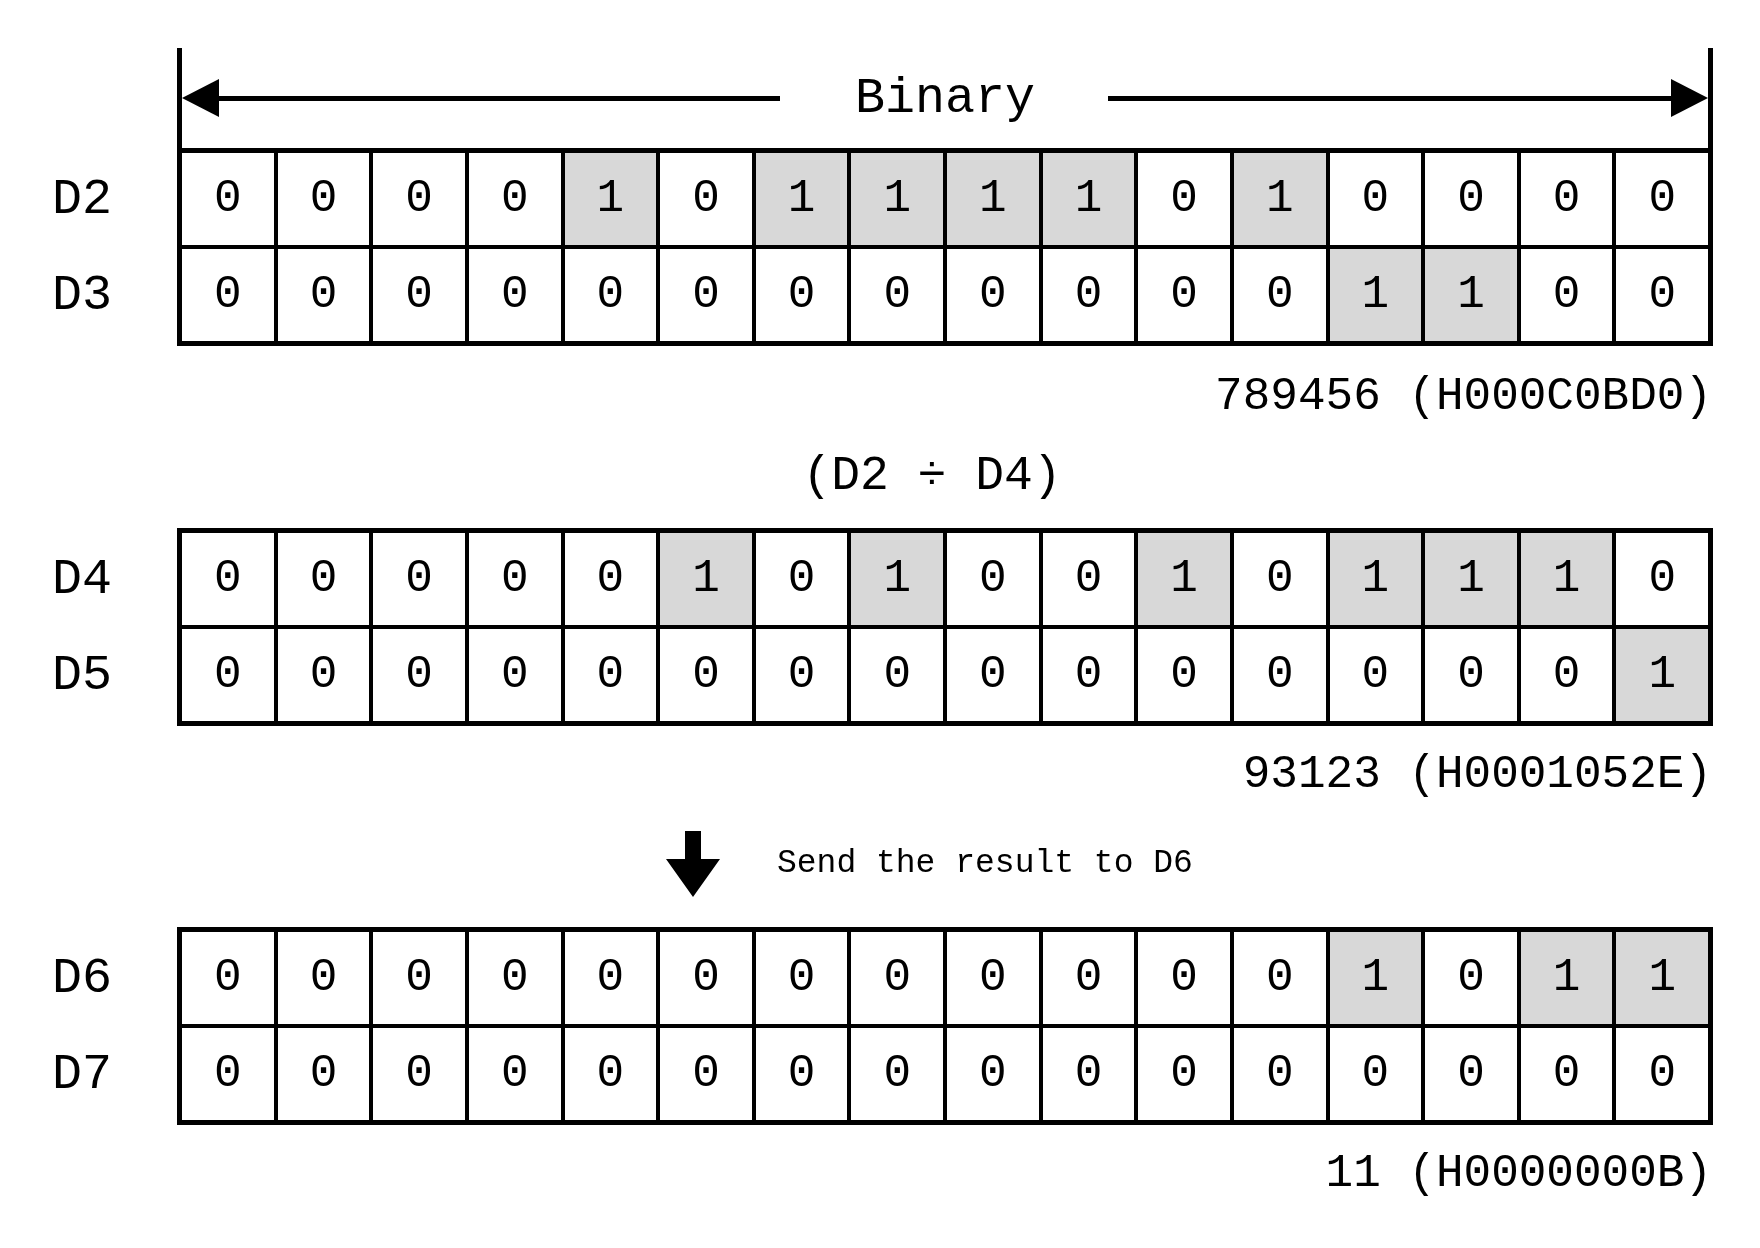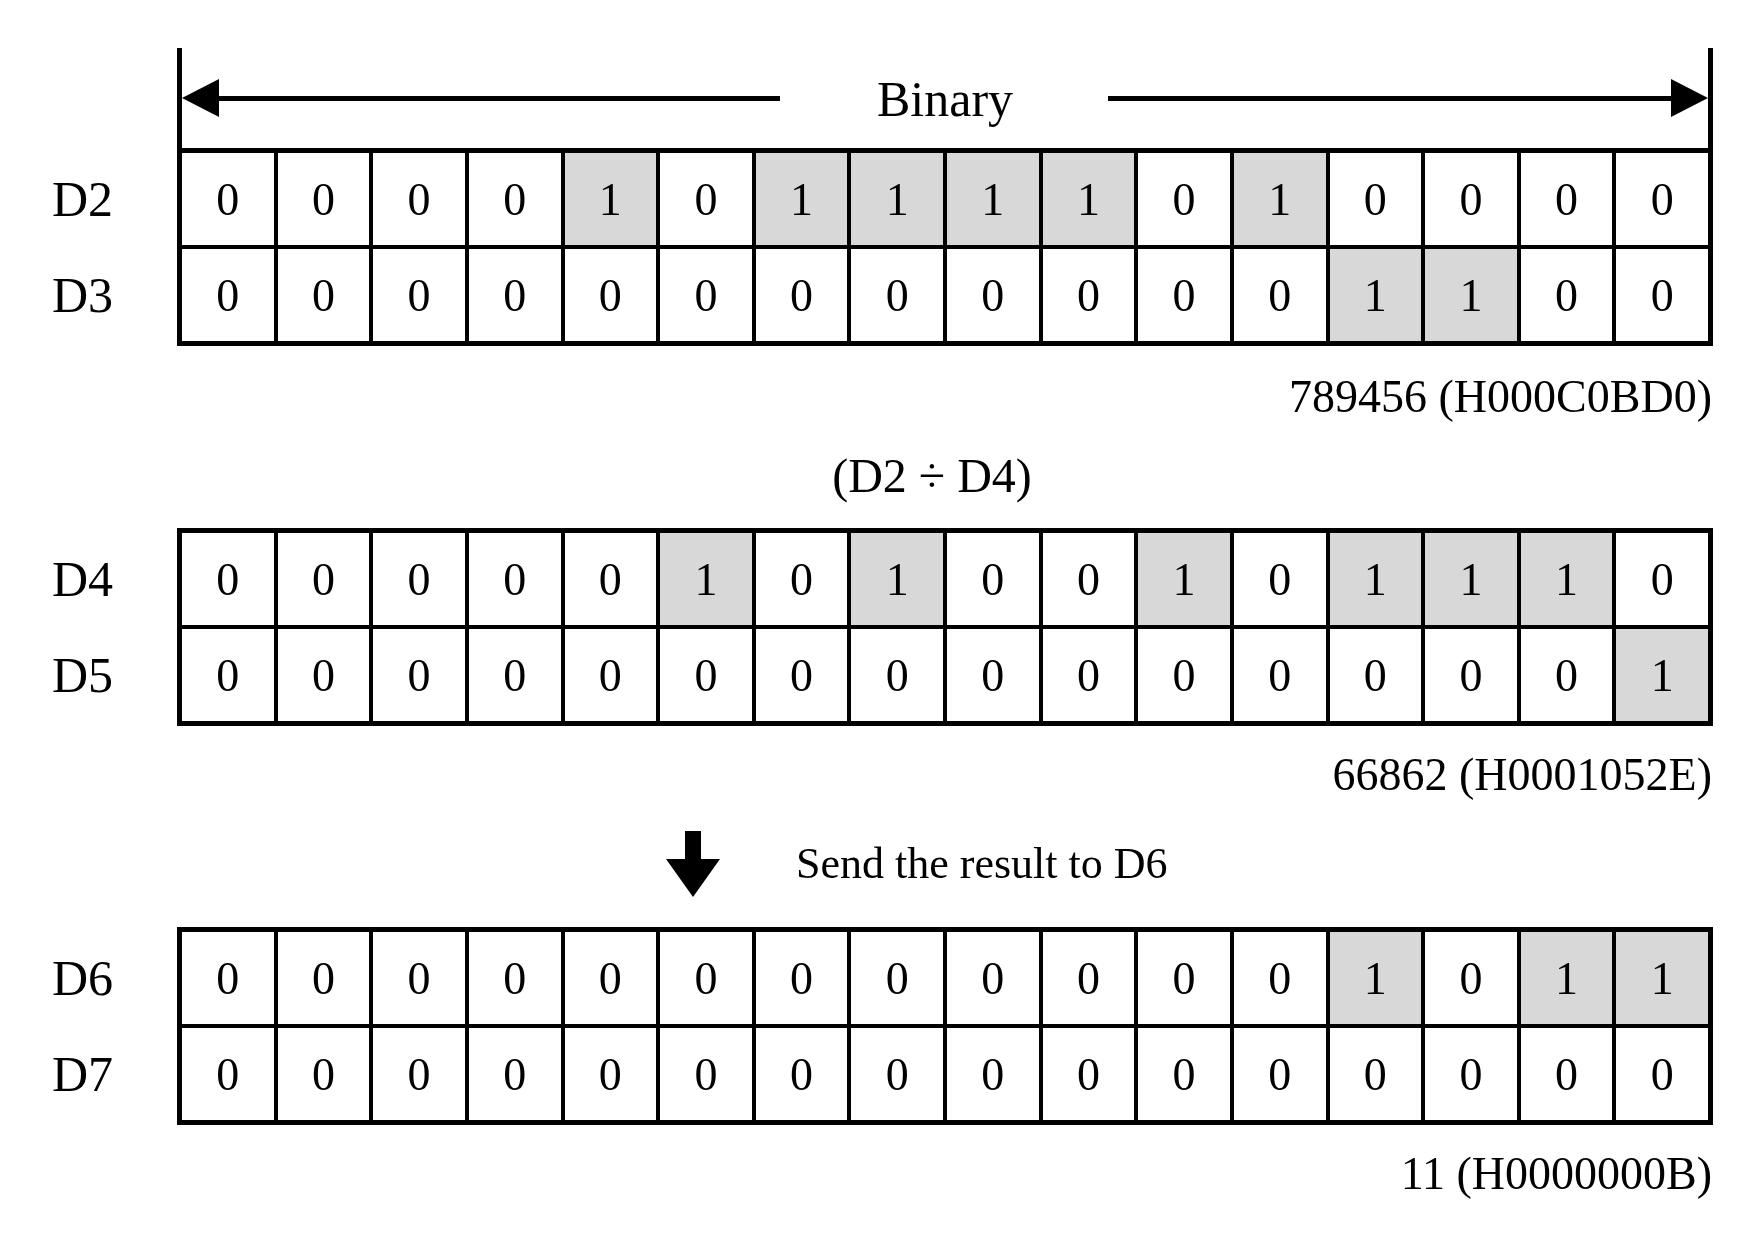--- a/index.html
+++ b/index.html
@@ -5,21 +5,21 @@
   html, body {
     margin: 0;
     padding: 0;
     background: #ffffff;
   }
   .page {
     position: relative;
     width: 1760px;
     height: 1248px;
     background: var(--bg, #ffffff);
-    font-family: Liberation Serif, serif;
+    font-family: Liberation Mono, monospace;
     color: var(--ink, #000000);
     overflow: hidden;
   }
 
   
   .binary-header {
     position: absolute;
     left: 177px;
     top: 48px;
     width: 1536px;
@@ -116,22 +116,22 @@
     display: flex;
     align-items: center;
   }
   .down-arrow {
     margin-left: 488px;
     width: 56px;
     height: 66px;
     display: inline-block;
   }
   .transfer-label {
-    margin-left: 75px;
-    font-size: 44px;
+    margin-left: 56px;
+    font-size: 33px;
     line-height: 56px;
     white-space: nowrap;
   }
 </style>
 </head>
 <body>
 
 <div class="page" style="--shaded: #d8d8d8; --line: #000000; --ink: #000000; --bg: #ffffff;">
 
   <div class="binary-header">
@@ -229,21 +229,21 @@
           <div class="cell">0</div>
           <div class="cell">0</div>
           <div class="cell">0</div>
           <div class="cell">0</div>
           <div class="cell">0</div>
           <div class="cell">0</div>
           <div class="cell">0</div>
           <div class="cell shaded">1</div>
         </div>
       </div>
-    <div class="caption">66862 (H0001052E)</div>
+    <div class="caption">93123 (H0001052E)</div>
   </div>
 
   <div class="reg-section s3">
     <div class="transfer">
       <svg class="down-arrow" viewBox="0 0 56 66">
         <polygon points="20,0 36,0 36,28 55,28 28,66 1,28 20,28" fill="#000000"></polygon>
       </svg>
       <span class="transfer-label">Send the result to D6</span>
     </div>
     <div class="labels-col">

